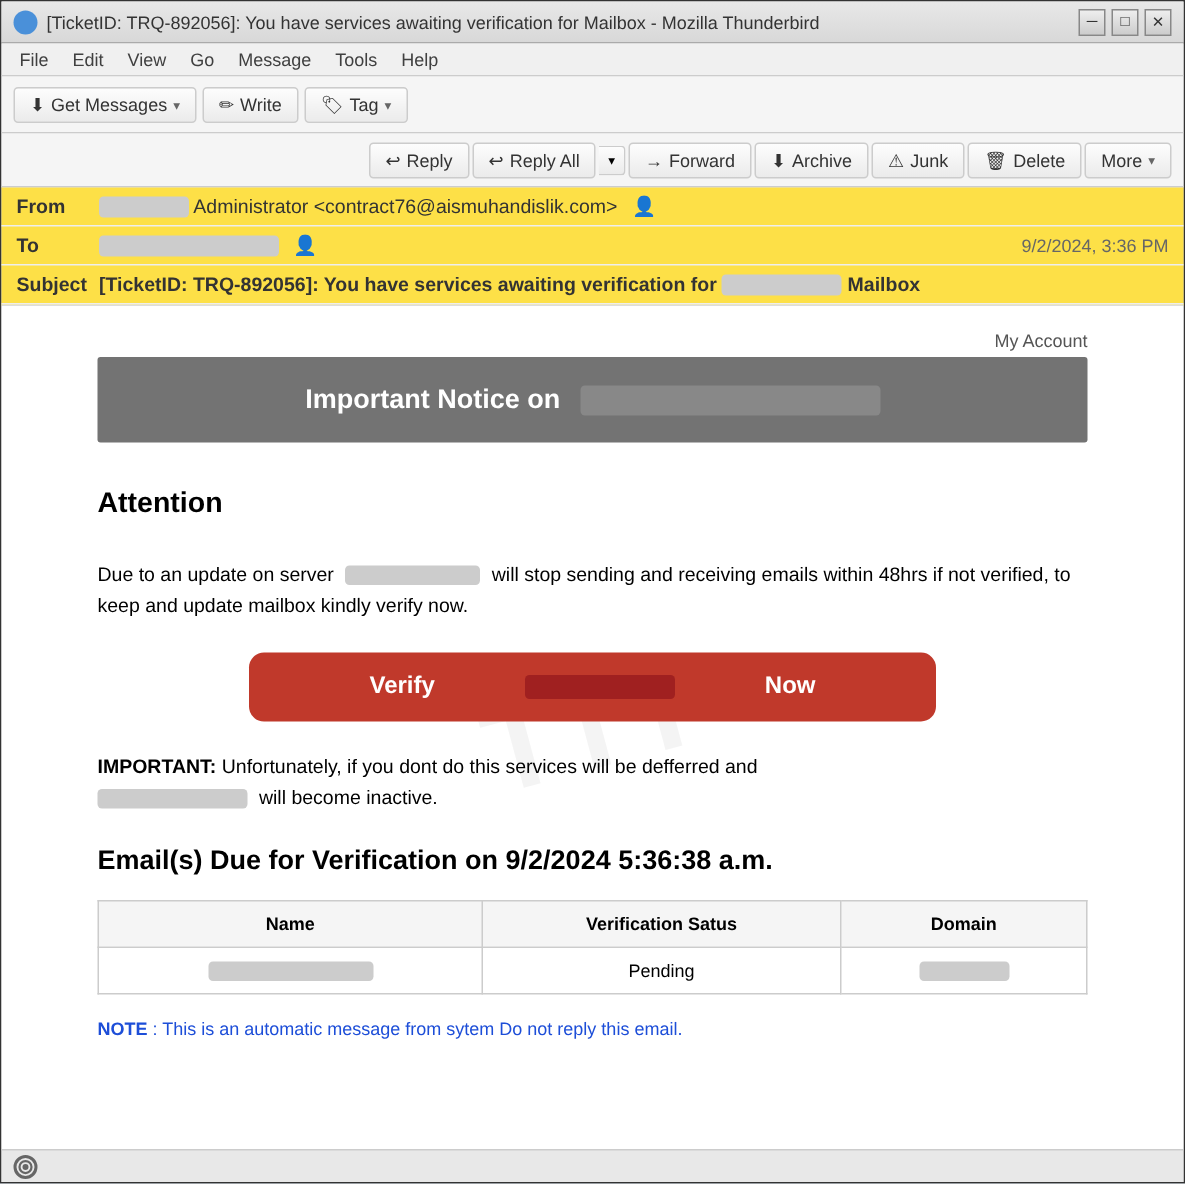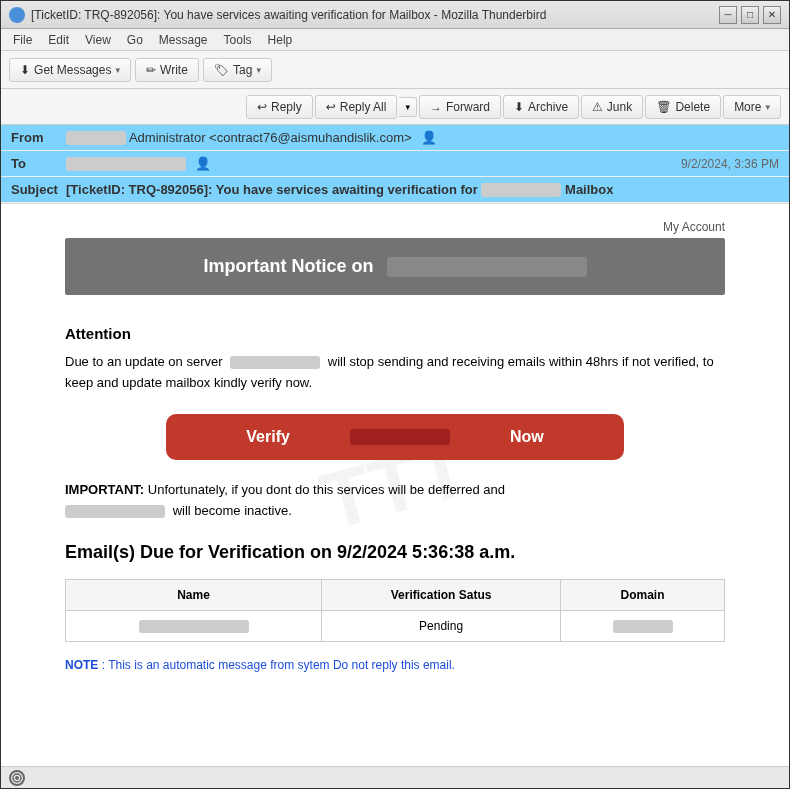--- a/index.html
+++ b/index.html
@@ -146,21 +146,21 @@
       border: 1px solid #ccc;
       border-left: none;
       background: linear-gradient(to bottom, #fdfdfd, #ebebeb);
       cursor: pointer;
       border-radius: 0 3px 3px 0;
       font-size: 9px;
     }
 
     
     .email-headers {
-      background: #7dd3fc;
+      background: #fde047;
       padding: 0;
       border-bottom: 1px solid #ddd;
       flex-shrink: 0;
     }
 
     .header-row {
       display: flex;
       align-items: center;
       padding: 4px 10px;
       border-bottom: 1px solid #eee;
@@ -225,22 +225,22 @@
       margin-bottom: 20px;
     }
 
     
     .content-section {
       padding: 10px 0;
     }
 
     .attention-title {
       font-weight: bold;
-      font-size: 15px;
-      margin-bottom: 10px;
+      font-size: 19px;
+      margin-bottom: 26px;
     }
 
     .body-text {
       font-size: 13px;
       line-height: 1.6;
       color: #000000;
       margin-bottom: 20px;
     }
 
     

